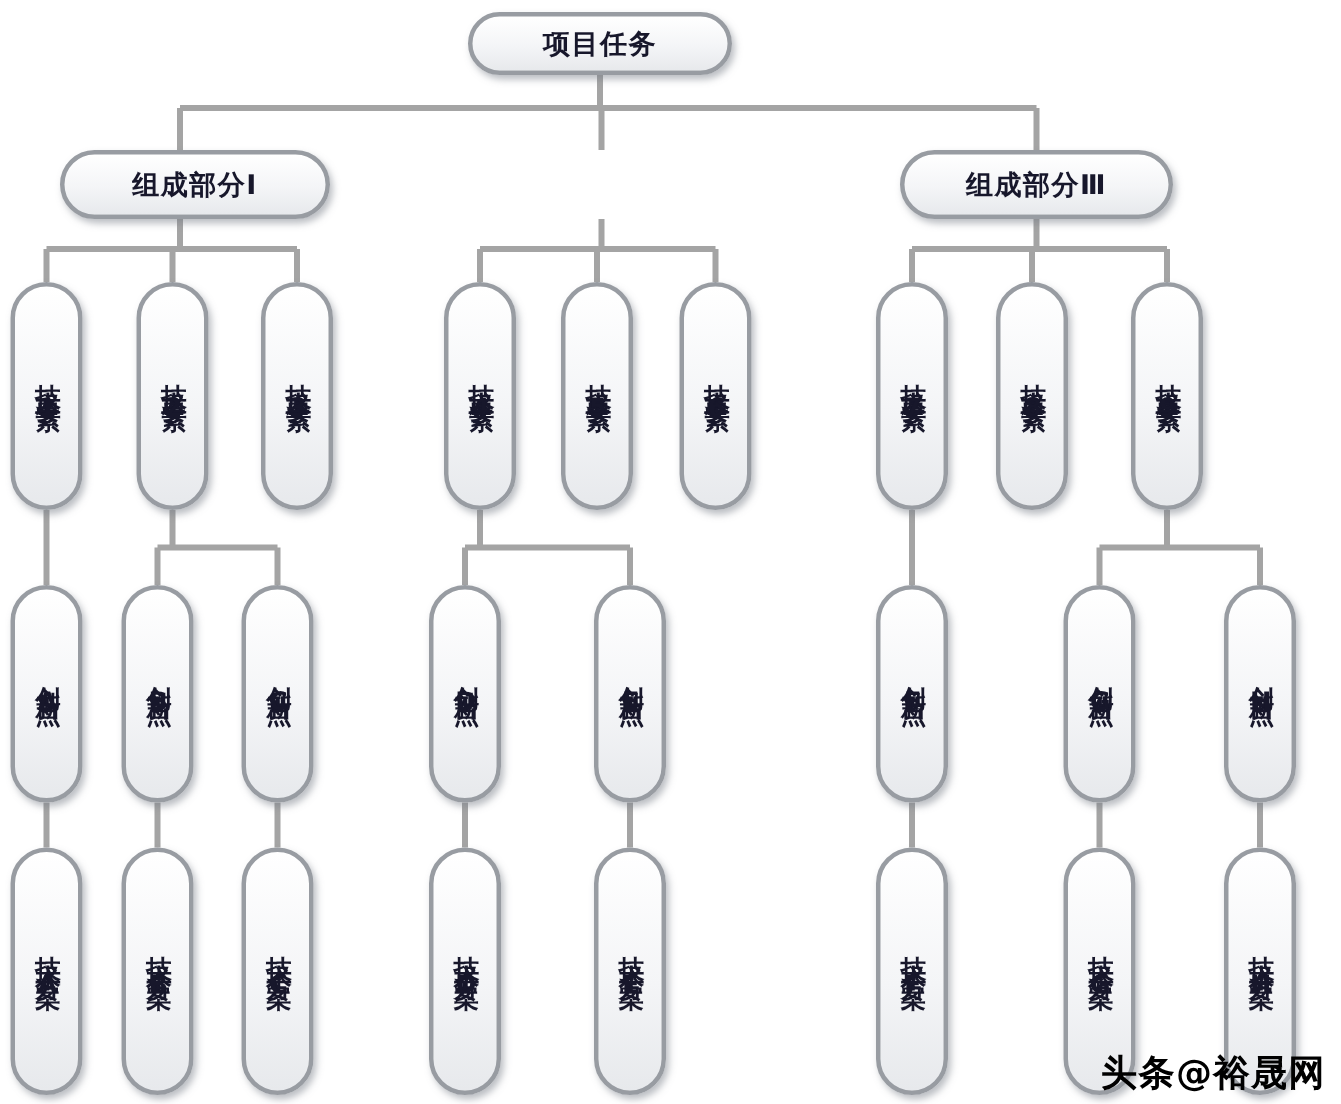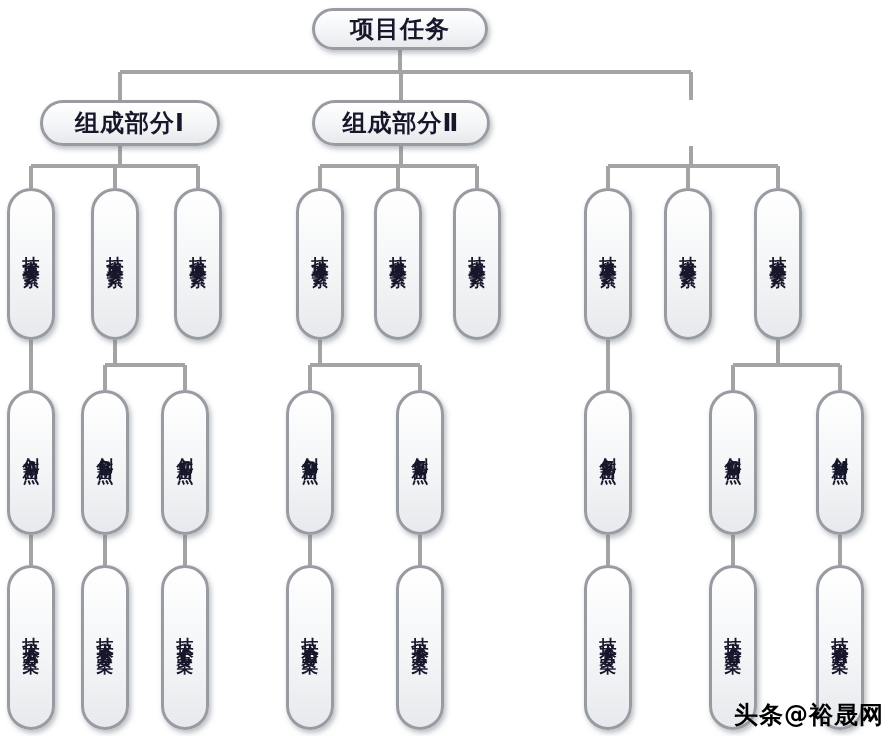--- a/index.html
+++ b/index.html
@@ -28,21 +28,21 @@
     display: flex;
     align-items: center;
     justify-content: center;
     font-weight: 700;
     color: #17172b;
     text-align: center;
   }
 
   .h {
     border-radius: 24px;
-    font-size: 24px;
+    font-size: 18px;
     letter-spacing: 1px;
     white-space: nowrap;
   }
 
   .v {
     border-radius: 26px;
     writing-mode: vertical-rl;
     text-orientation: upright;
     font-size: 17px;
     letter-spacing: 5px;
@@ -88,21 +88,21 @@
 
       <path d="M778 340 V365 M733 365 H840 M733 365 V390 M840 365 V390"></path>
 
       <path d="M31 535 V565 M105 535 V565 M185 535 V565 M310 535 V565 M420 535 V565 M608 535 V565 M733 535 V565 M840 535 V565"></path>
     </g>
   </svg>
 
   <div class="node h" style="left:312px; top:8px; width:176px; height:42px;">项目任务</div>
 
   <div class="node h" style="left:40px; top:100px; width:180px; height:46px;">组成部分Ⅰ</div>
-  <div class="node h" style="left:312px; top:100px; width:178px; height:46px;">组成部分Ⅱ</div>
+  <div class="node h" style="left:600px; top:100px; width:182px; height:46px;">组成部分Ⅲ</div>
 
   <div class="node v" style="left:7px;   top:188px; width:48px; height:152px;">技术要素1</div>
   <div class="node v" style="left:91px;  top:188px; width:48px; height:152px;">技术要素2</div>
   <div class="node v" style="left:174px; top:188px; width:48px; height:152px;">技术要素3</div>
   <div class="node v" style="left:296px; top:188px; width:48px; height:152px;">技术要素4</div>
   <div class="node v" style="left:374px; top:188px; width:48px; height:152px;">技术要素5</div>
   <div class="node v" style="left:453px; top:188px; width:48px; height:152px;">技术要素6</div>
   <div class="node v" style="left:584px; top:188px; width:48px; height:152px;">技术要素7</div>
   <div class="node v" style="left:664px; top:188px; width:48px; height:152px;">技术要素8</div>
   <div class="node v" style="left:754px; top:188px; width:48px; height:152px;">技术要素9</div>

